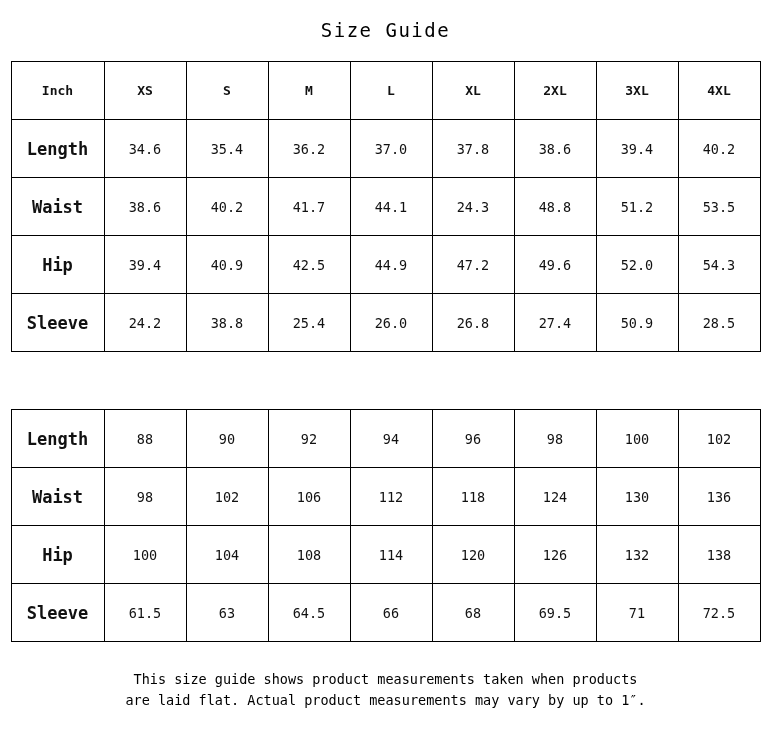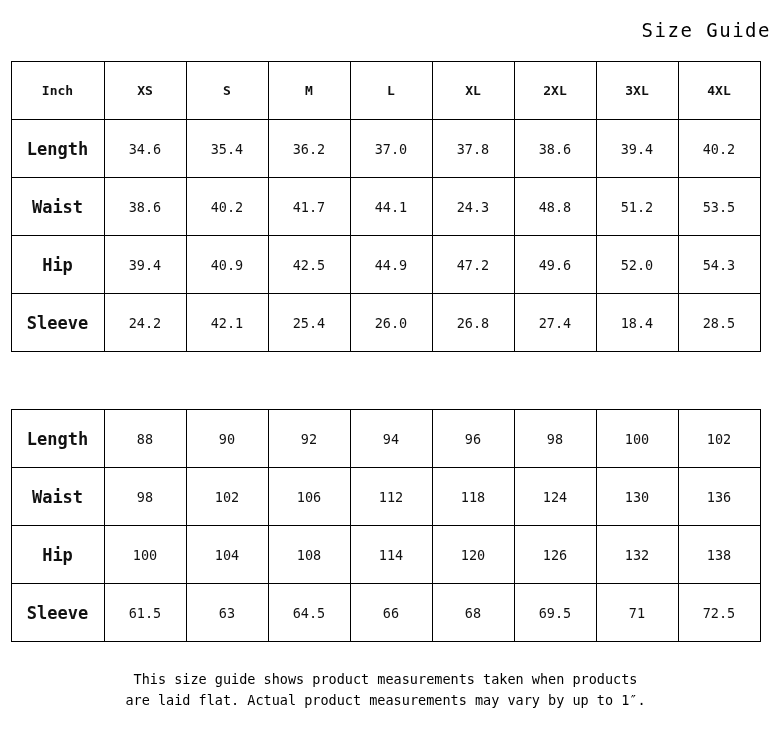--- a/index.html
+++ b/index.html
@@ -14,21 +14,21 @@
     color: #000000;
     overflow: hidden;
   }
   .page {
     width: 771px;
     height: 730px;
     position: relative;
     box-sizing: border-box;
   }
   .title {
-    text-align: right;
+    text-align: center;
     font-family: "DejaVu Sans Mono", monospace;
     font-size: 19px;
     letter-spacing: 1.5px;
     color: #000;
     padding-top: 19px;
     padding-bottom: 14px;
     font-weight: 400;
   }
   table.size-table {
     border-collapse: collapse;
@@ -133,26 +133,26 @@
         <td>42.5</td>
         <td>44.9</td>
         <td>47.2</td>
         <td>49.6</td>
         <td>52.0</td>
         <td>54.3</td>
       </tr>
       <tr>
         <td class="rowlabel">Sleeve</td>
         <td>24.2</td>
-        <td>42.1</td>
+        <td>38.8</td>
         <td>25.4</td>
         <td>26.0</td>
         <td>26.8</td>
         <td>27.4</td>
-        <td>18.4</td>
+        <td>50.9</td>
         <td>28.5</td>
       </tr>
     </tbody>
   </table>
 
   <div class="spacer"></div>
 
   <table class="size-table">
     <colgroup>
       <col class="col-label">

